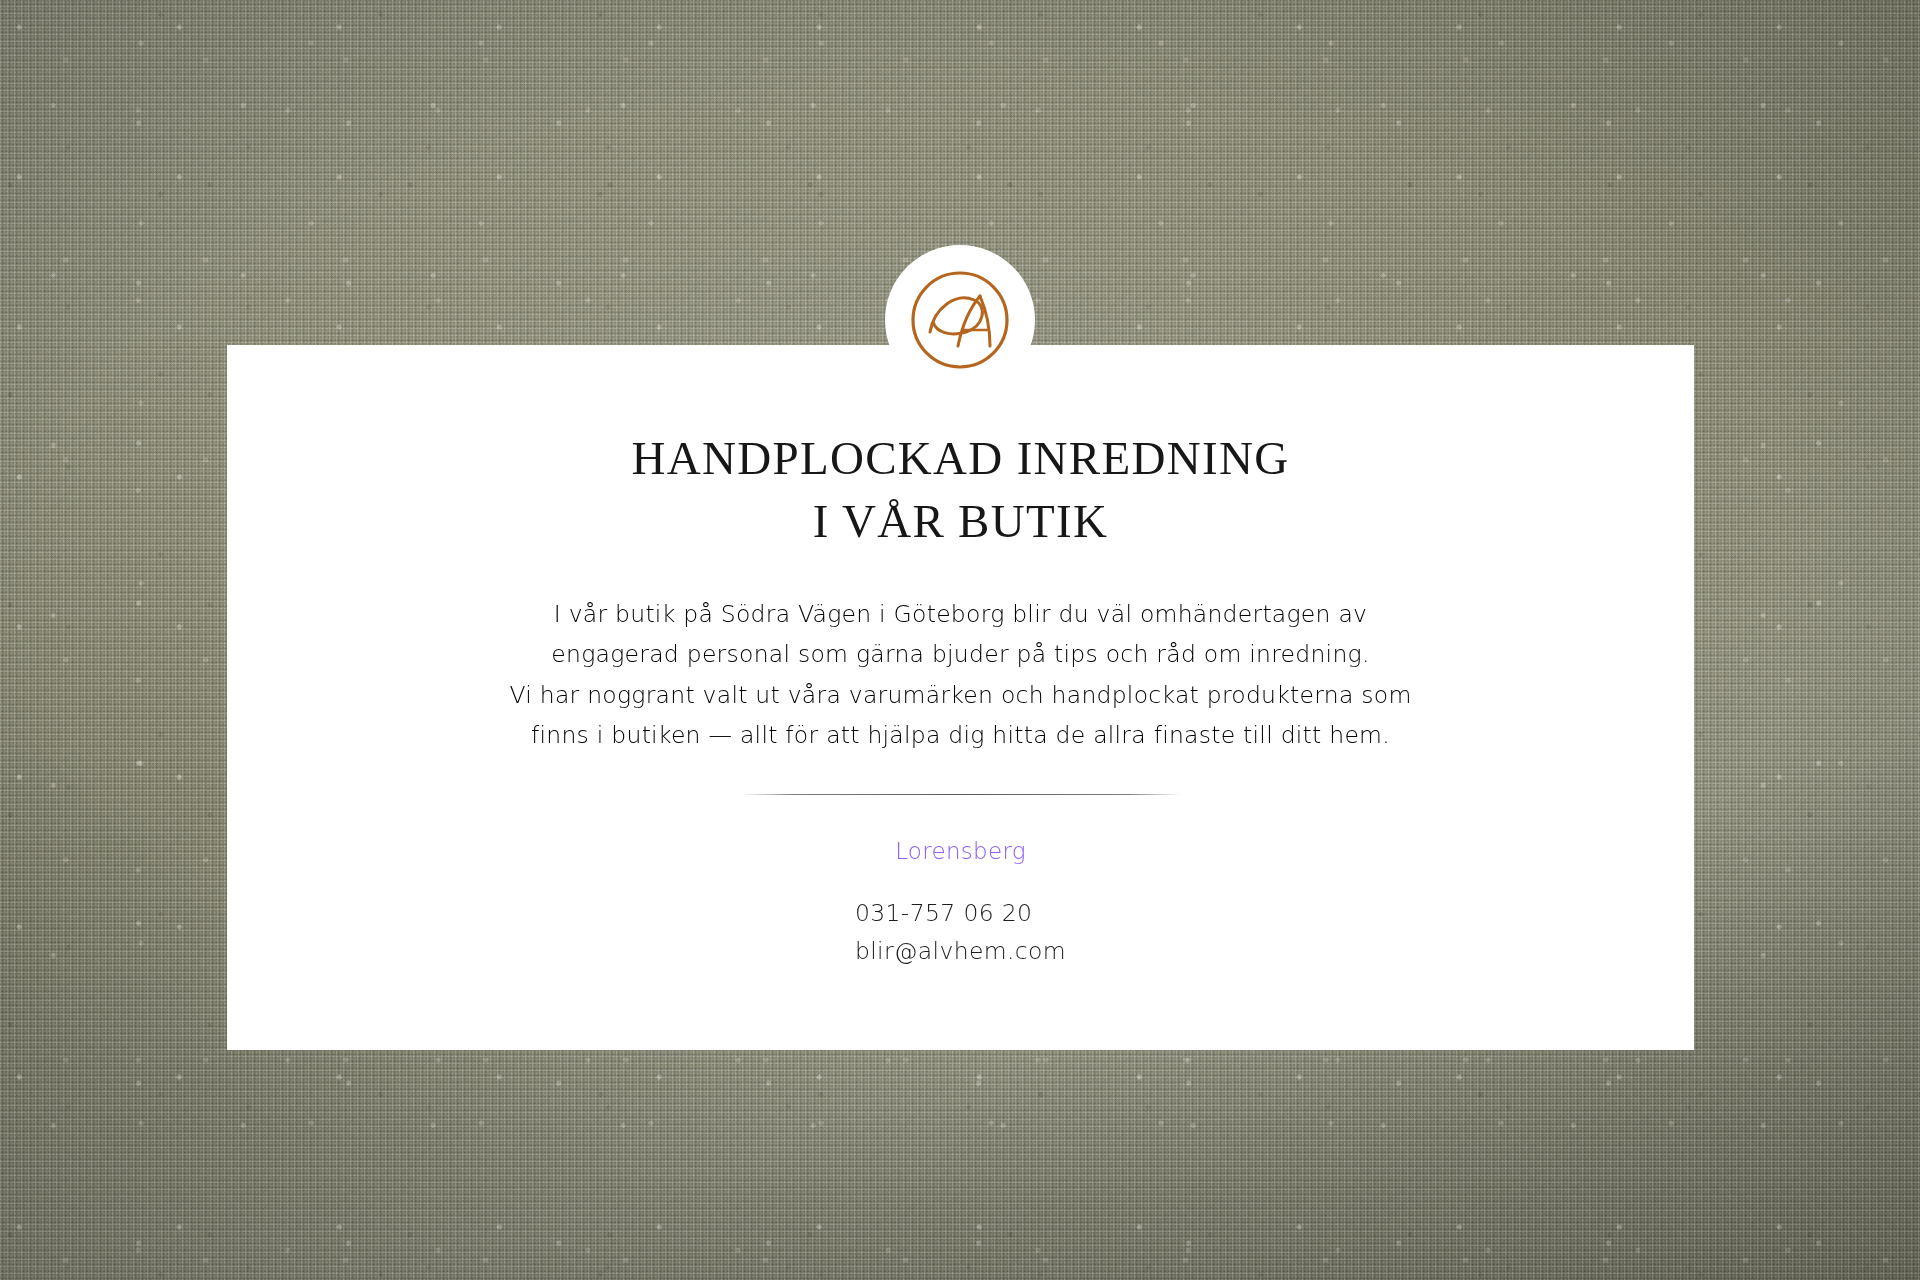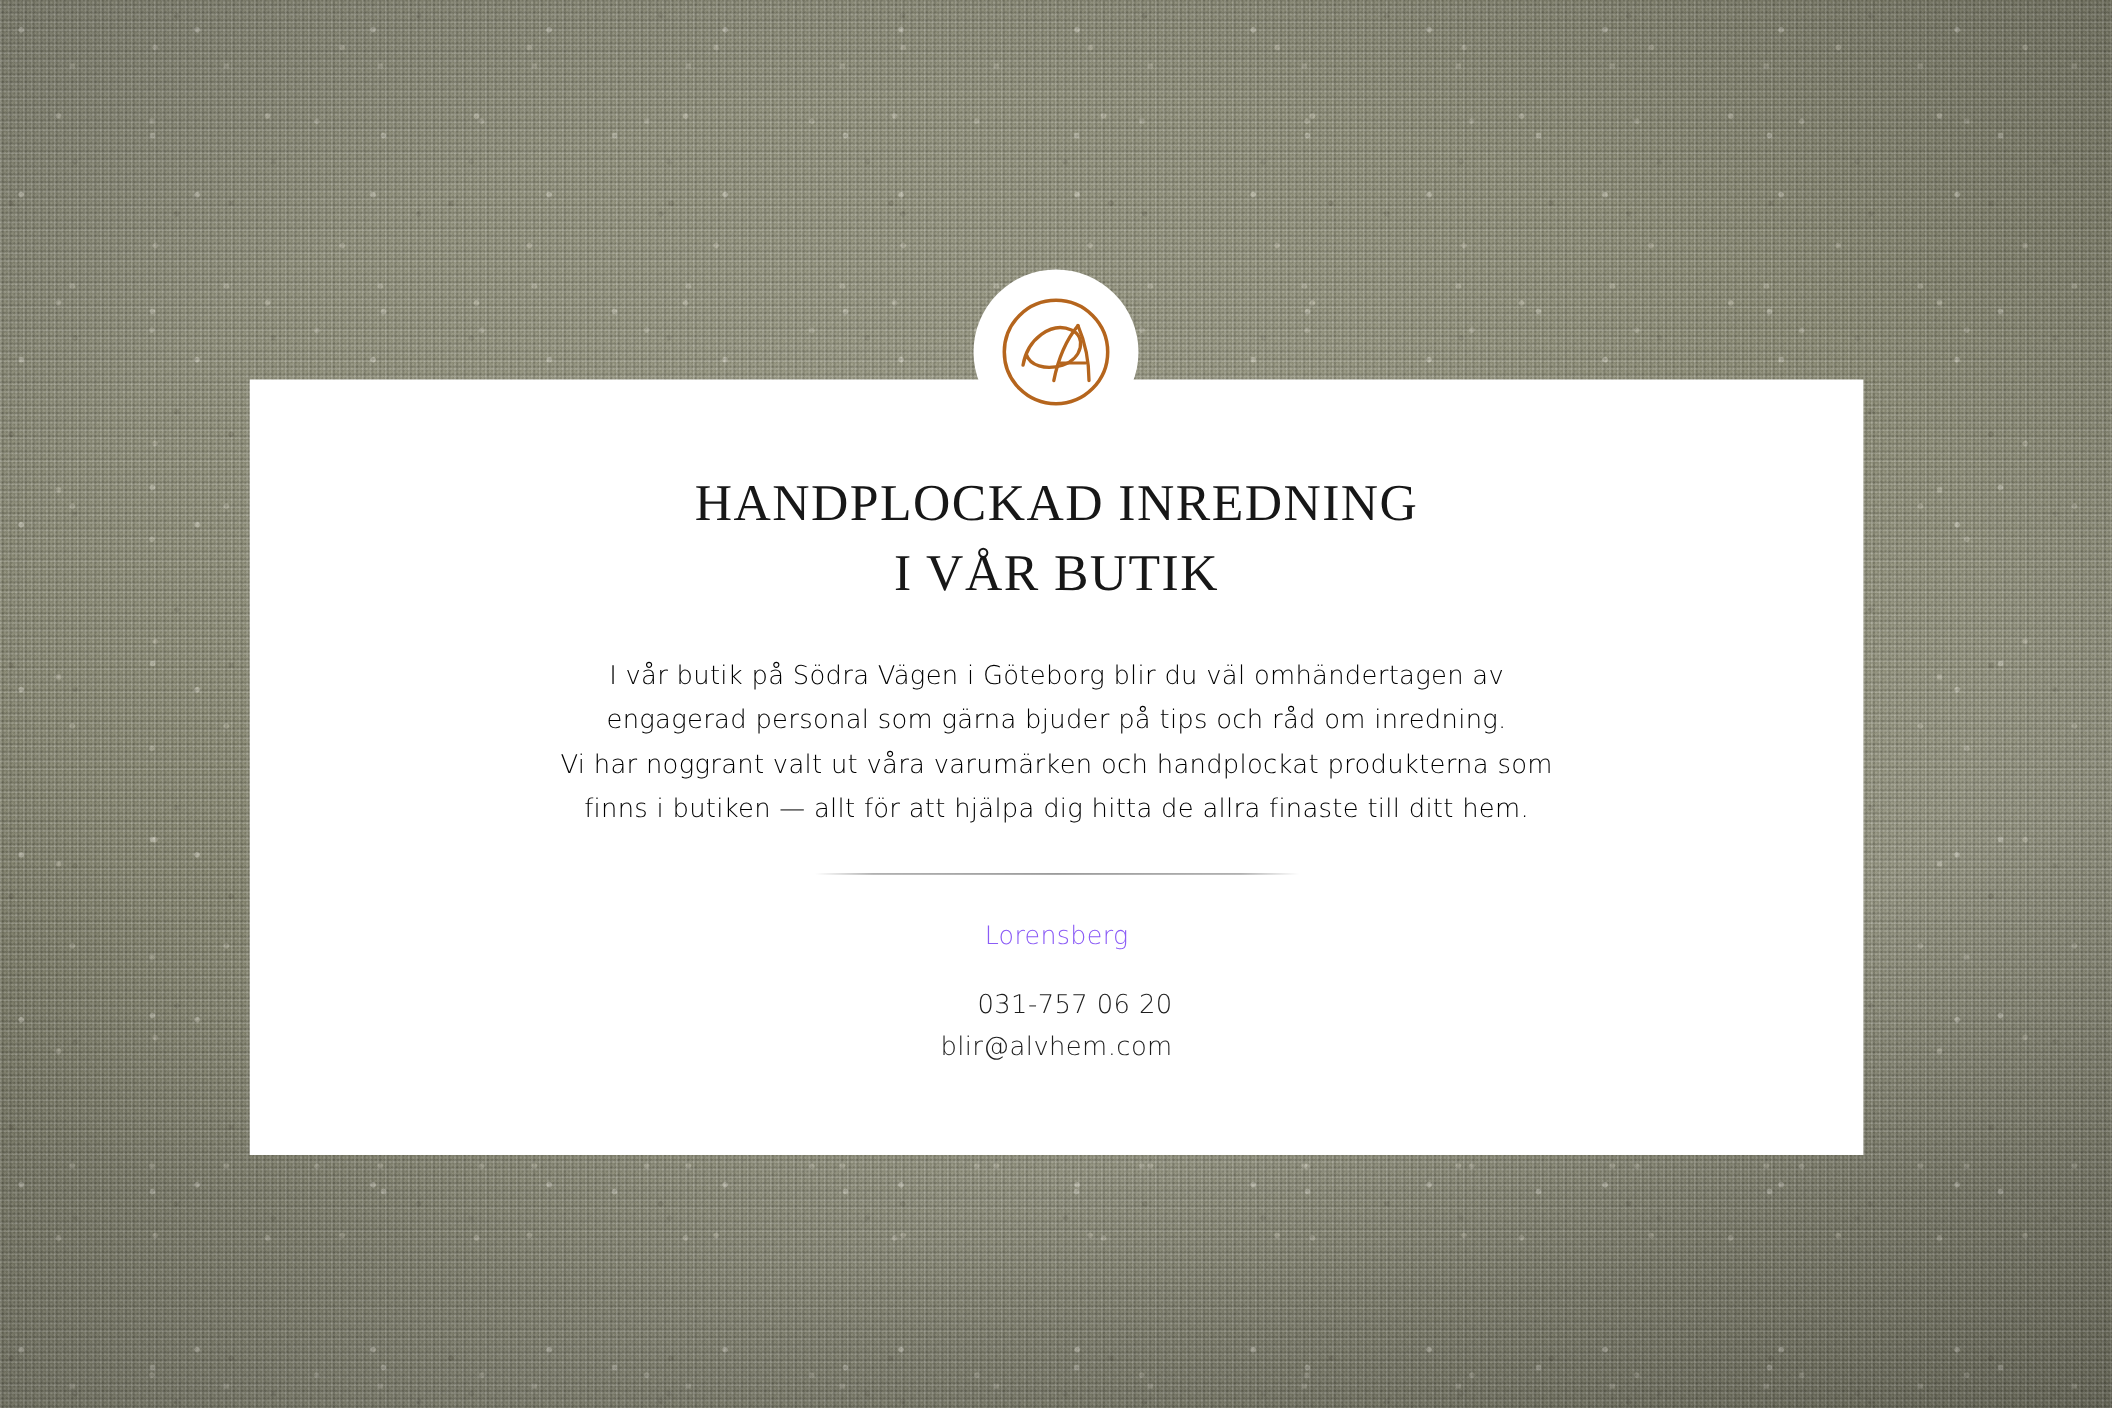--- a/index.html
+++ b/index.html
@@ -180,21 +180,21 @@
     margin-top: 7px;
     font-family: "DejaVu Sans", "Liberation Sans", sans-serif;
     font-size: 23px;
     font-weight: 300;
     letter-spacing: 0.3px;
     color: #8b5cf6;
   }
 
   .contact-block {
     margin-top: 30px;
-    text-align: right;
+    text-align: left;
   }
 
   .contact-phone,
   .contact-email {
     font-family: "DejaVu Sans", "Liberation Sans", sans-serif;
     font-size: 23.5px;
     font-weight: 300;
     letter-spacing: 0.35px;
     color: #1d1d1d;
     line-height: 1.62;

